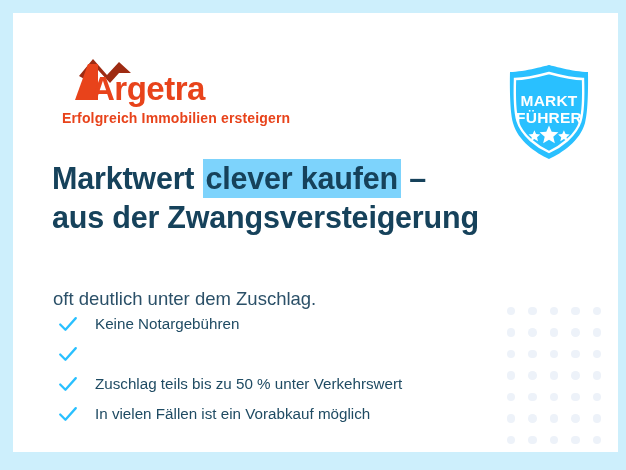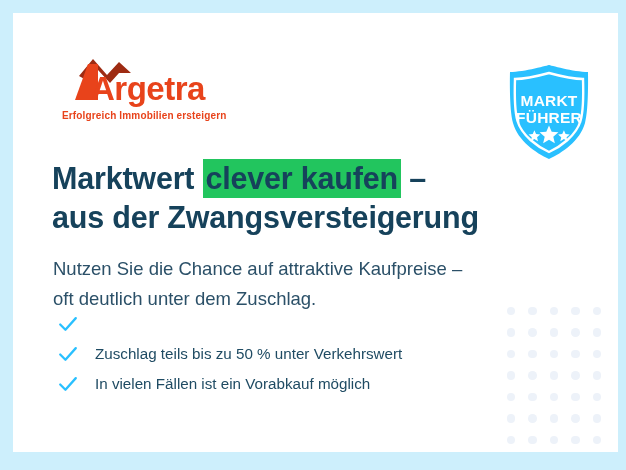--- a/index.html
+++ b/index.html
@@ -63,21 +63,21 @@
     left: 44px;
     top: 43px;
     width: 160px;
     height: 68px;
   }
   #logo-mark { position: absolute; left: 0; top: 0; }
   #logo-tagline {
     position: absolute;
     left: 5px;
     top: 54px;
-    font-size: 10px;
+    font-size: 14px;
     font-weight: bold;
     letter-spacing: 0.15px;
     color: #E8431B;
     white-space: nowrap;
   }
 
   
   #badge {
     position: absolute;
     left: 489px;
@@ -92,21 +92,21 @@
     left: 39px;
     top: 126px;
     width: 520px;
     font-size: 30.5px;
     font-weight: bold;
     line-height: 39px;
     color: #16425B;
     letter-spacing: -0.2px;
   }
   .hl-mark {
-    background: #22c55e;
+    background: #7dd3fc;
     padding: 2px 3px 3px 3px;
     box-decoration-break: clone;
     -webkit-box-decoration-break: clone;
   }
 
   
   #subheadline {
     position: absolute;
     left: 40px;
     top: 222px;
@@ -216,29 +216,35 @@
         </g>
       </svg>
     </div>
 
     <h1 id="headline">
       <span><span>Marktwert </span><span class="hl-mark">clever kaufen</span><span> –</span></span><br>
       <span>aus der Zwangsversteigerung</span>
     </h1>
 
     <p id="subheadline">
-      <span>Nutzen Sie die Chance auf attraktive Kaufpreise –</span><br>
+      <br>
       <span>oft deutlich unter dem Zuschlag.</span>
     </p>
 
     <ul id="bullets">
         <li class="bullet">
           <span class="bullet-check"><svg viewBox="0 0 24 24" fill="none" xmlns="http://www.w3.org/2000/svg">
               <path d="M3.5 12.6 L9.2 18.3 L20.5 5.6" stroke="#29C0FF" stroke-width="2.5" stroke-linecap="round" stroke-linejoin="round"></path>
             </svg></span>
+          <span class="bullet-label">Keine Notargebühren</span>
+        </li>
+        <li class="bullet">
+          <span class="bullet-check"><svg viewBox="0 0 24 24" fill="none" xmlns="http://www.w3.org/2000/svg">
+              <path d="M3.5 12.6 L9.2 18.3 L20.5 5.6" stroke="#29C0FF" stroke-width="2.5" stroke-linecap="round" stroke-linejoin="round"></path>
+            </svg></span>
         </li>
         <li class="bullet">
           <span class="bullet-check"><svg viewBox="0 0 24 24" fill="none" xmlns="http://www.w3.org/2000/svg">
               <path d="M3.5 12.6 L9.2 18.3 L20.5 5.6" stroke="#29C0FF" stroke-width="2.5" stroke-linecap="round" stroke-linejoin="round"></path>
             </svg></span>
           <span class="bullet-label">Zuschlag teils bis zu 50 % unter Verkehrswert</span>
         </li>
         <li class="bullet">
           <span class="bullet-check"><svg viewBox="0 0 24 24" fill="none" xmlns="http://www.w3.org/2000/svg">
               <path d="M3.5 12.6 L9.2 18.3 L20.5 5.6" stroke="#29C0FF" stroke-width="2.5" stroke-linecap="round" stroke-linejoin="round"></path>

